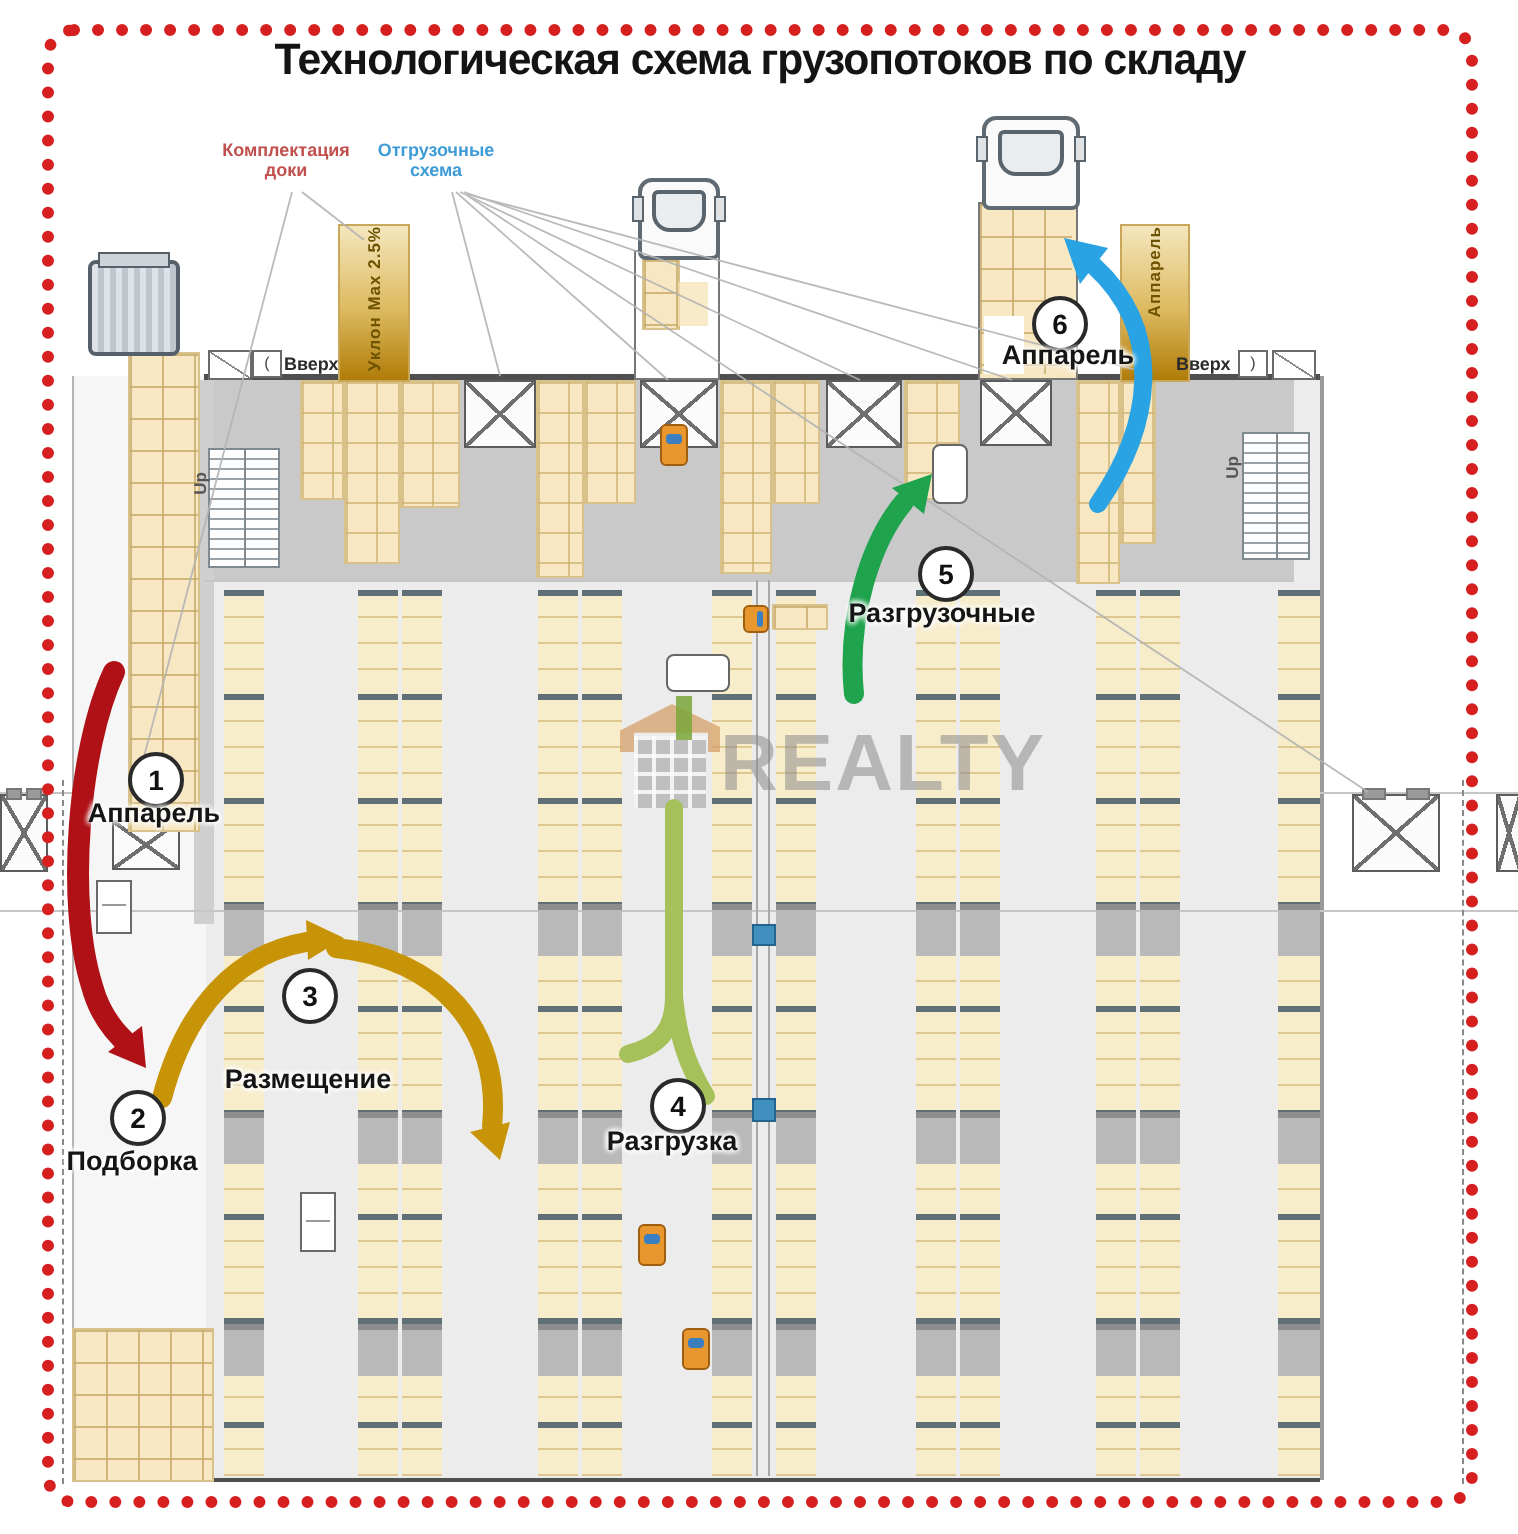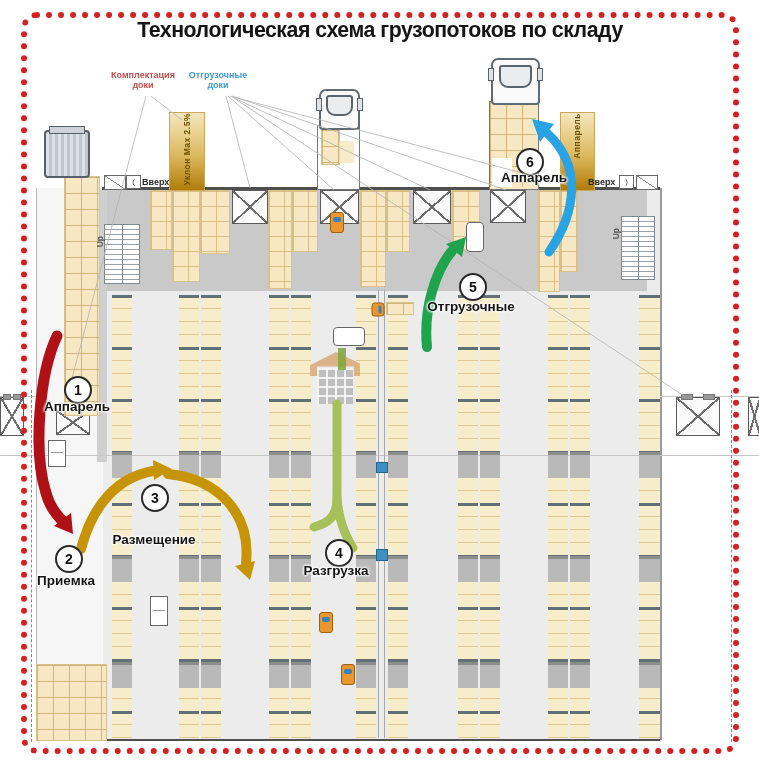--- a/index.html
+++ b/index.html
@@ -200,20 +200,21 @@
   <div class="abs van" style="left:333px;top:327px;width:30px;height:17px;"></div>
   <div class="abs van" style="left:466px;top:222px;width:16px;height:28px;"></div>
   <div class="abs roll" style="left:48px;top:440px;width:16px;height:25px;"></div>
   <div class="abs roll" style="left:150px;top:596px;width:16px;height:28px;"></div>
   <div class="abs fk" style="left:319px;top:612px;width:12px;height:19px;"></div>
   <div class="abs fk" style="left:341px;top:664px;width:12px;height:19px;"></div>
 
   <div class="abs wm-roof" style="left:310px;top:352px;width:50px;height:24px;"></div>
   <div class="abs wm-body" style="left:317px;top:368px;width:36px;height:36px;"></div>
   <div class="abs wm-bar" style="left:338px;top:348px;width:8px;height:22px;"></div>
+  <div class="abs wm-text" style="left:360px;top:360px;">REALTY</div>
 
   <svg class="overlay" width="759" height="767" viewBox="0 0 759 767">
     <g stroke="#b3b3b3" stroke-width="0.9" opacity="0.9">
       <line x1="146" y1="96" x2="70" y2="386"></line>
       <line x1="151" y1="96" x2="182" y2="120"></line>
       <line x1="226" y1="96" x2="250" y2="188"></line>
       <line x1="228" y1="96" x2="334" y2="190"></line>
       <line x1="230" y1="96" x2="430" y2="190"></line>
       <line x1="232" y1="96" x2="506" y2="190"></line>
       <line x1="233" y1="97" x2="572" y2="186"></line>
@@ -239,34 +240,34 @@
     </g>
     <g>
       <path d="M 549 252 C 576 213 583 166 547 133" fill="none" stroke-width="9" stroke-linecap="round" stroke="#29a3e3"></path>
       <polygon points="532,119 554,124 540,142" fill="#29a3e3"></polygon>
     </g>
   </svg>
 
   <div class="abs title">Технологическая схема грузопотоков по складу</div>
 
   <div class="abs docklabel" style="left:108px;top:70px;width:70px;color:#c0504d;">Комплектация доки</div>
-  <div class="abs docklabel" style="left:184px;top:70px;width:68px;color:#3d9bd6;">Отгрузочные доки</div>
+  <div class="abs docklabel" style="left:184px;top:70px;width:68px;color:#3d9bd6;">Отгрузочные схема</div>
 
   <div class="abs circle" style="left:64px;top:376px;">1</div>
   <div class="abs slabel" style="left:37px;top:399px;width:80px;">Аппарель</div>
 
   <div class="abs circle" style="left:55px;top:545px;">2</div>
-  <div class="abs slabel" style="left:26px;top:573px;width:80px;">Приемка</div>
+  <div class="abs slabel" style="left:26px;top:573px;width:80px;">Подборка</div>
 
   <div class="abs circle" style="left:141px;top:484px;">3</div>
   <div class="abs slabel" style="left:104px;top:532px;width:100px;">Размещение</div>
 
   <div class="abs circle" style="left:325px;top:539px;">4</div>
   <div class="abs slabel" style="left:286px;top:563px;width:100px;">Разгрузка</div>
 
   <div class="abs circle" style="left:459px;top:273px;">5</div>
-  <div class="abs slabel" style="left:411px;top:299px;width:120px;">Отгрузочные</div>
+  <div class="abs slabel" style="left:411px;top:299px;width:120px;">Разгрузочные</div>
 
   <div class="abs circle" style="left:516px;top:148px;">6</div>
   <div class="abs slabel" style="left:484px;top:170px;width:100px;">Аппарель</div>
 
   <div class="frame"></div>
 </div>
 
 </body></html>

